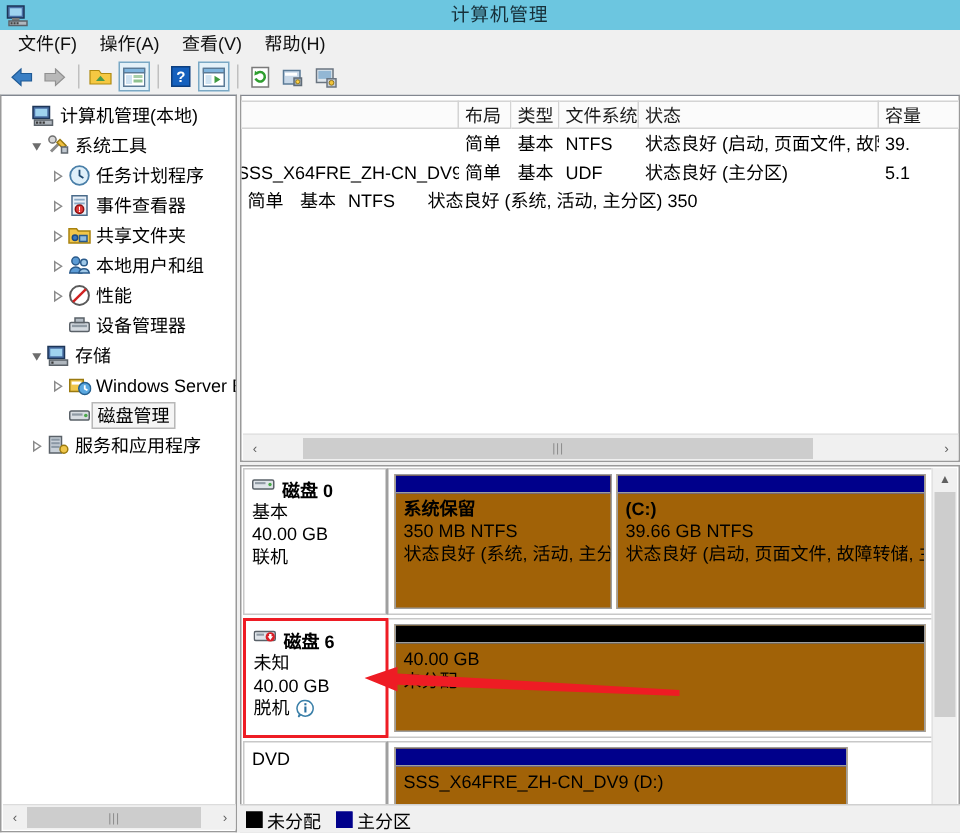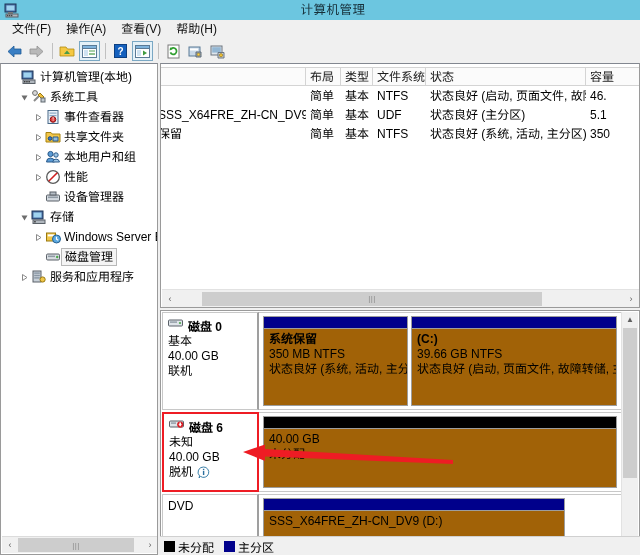--- a/index.html
+++ b/index.html
@@ -531,20 +531,34 @@
             <svg width="16" height="16" viewBox="0 0 16 16">
               <path d="M3 12 L9 6 M2 3 L5 6" stroke="#8a8a8a" stroke-width="2"></path>
               <circle cx="4" cy="4" r="2.4" fill="#d8d8d8" stroke="#707070"></circle>
               <path d="M9 4 L13 8 L11 10 L7 6 Z" fill="#f0c040" stroke="#9a7a10"></path>
               <rect x="10" y="9" width="4" height="4" fill="#c0c8d0" stroke="#60686f"></rect>
             </svg>
           </span>
           <span class="tnode-label">系统工具</span>
         </div>
 
+        <div class="tnode indent-2">
+          <span class="expander">
+            <svg width="9" height="9" viewBox="0 0 9 9">
+                <path d="M2.5 1.5 L7 4.5 L2.5 7.5 Z" fill="none" stroke="#8a8a8a" stroke-width="1"></path>
+              </svg>
+          </span>
+          <span class="tree-icon">
+            <svg width="16" height="16" viewBox="0 0 16 16">
+              <circle cx="8" cy="8" r="6.2" fill="#dff0fa" stroke="#4a7fa8" stroke-width="1.2"></circle>
+              <path d="M8 4.2 L8 8 L10.6 9.6" stroke="#204a70" stroke-width="1.2" fill="none"></path>
+            </svg>
+          </span>
+          <span class="tnode-label">任务计划程序</span>
+        </div>
 
         <div class="tnode indent-2">
           <span class="expander">
             <svg width="9" height="9" viewBox="0 0 9 9">
                 <path d="M2.5 1.5 L7 4.5 L2.5 7.5 Z" fill="none" stroke="#8a8a8a" stroke-width="1"></path>
               </svg>
           </span>
           <span class="tree-icon">
             <svg width="16" height="16" viewBox="0 0 16 16">
               <rect x="3" y="1.5" width="10" height="13" fill="#e8f0f8" stroke="#4a6b8a"></rect>
@@ -705,32 +719,31 @@
           <div class="vh-cell" style="width:54px;">容量</div>
         </div>
 
         <div class="vol-rows">
           <div class="vol-row">
             <div class="vr-cell clipleft" style="width:145px;"></div>
             <div class="vr-cell" style="width:35px;">简单</div>
             <div class="vr-cell" style="width:32px;">基本</div>
             <div class="vr-cell" style="width:53px;">NTFS</div>
             <div class="vr-cell" style="width:160px;">状态良好 (启动, 页面文件, 故障转储, 主分区)</div>
-            <div class="vr-cell" style="width:54px;">46.</div>
+            <div class="vr-cell" style="width:54px;">39.</div>
           </div>
           <div class="vol-row">
             <div class="vr-cell clipleft" style="width:145px;">SSS_X64FRE_ZH-CN_DV9 (D:)</div>
             <div class="vr-cell" style="width:35px;">简单</div>
             <div class="vr-cell" style="width:32px;">基本</div>
             <div class="vr-cell" style="width:53px;">UDF</div>
             <div class="vr-cell" style="width:160px;">状态良好 (主分区)</div>
             <div class="vr-cell" style="width:54px;">5.1</div>
           </div>
           <div class="vol-row">
-            <div class="vr-cell clipleft" style="width:145px;">保留</div>
             <div class="vr-cell" style="width:35px;">简单</div>
             <div class="vr-cell" style="width:32px;">基本</div>
             <div class="vr-cell" style="width:53px;">NTFS</div>
             <div class="vr-cell" style="width:160px;">状态良好 (系统, 活动, 主分区)</div>
             <div class="vr-cell" style="width:54px;">350</div>
           </div>
         </div>
 
         <div class="vol-hscroll">
           <div class="sb-arrow">‹</div>

